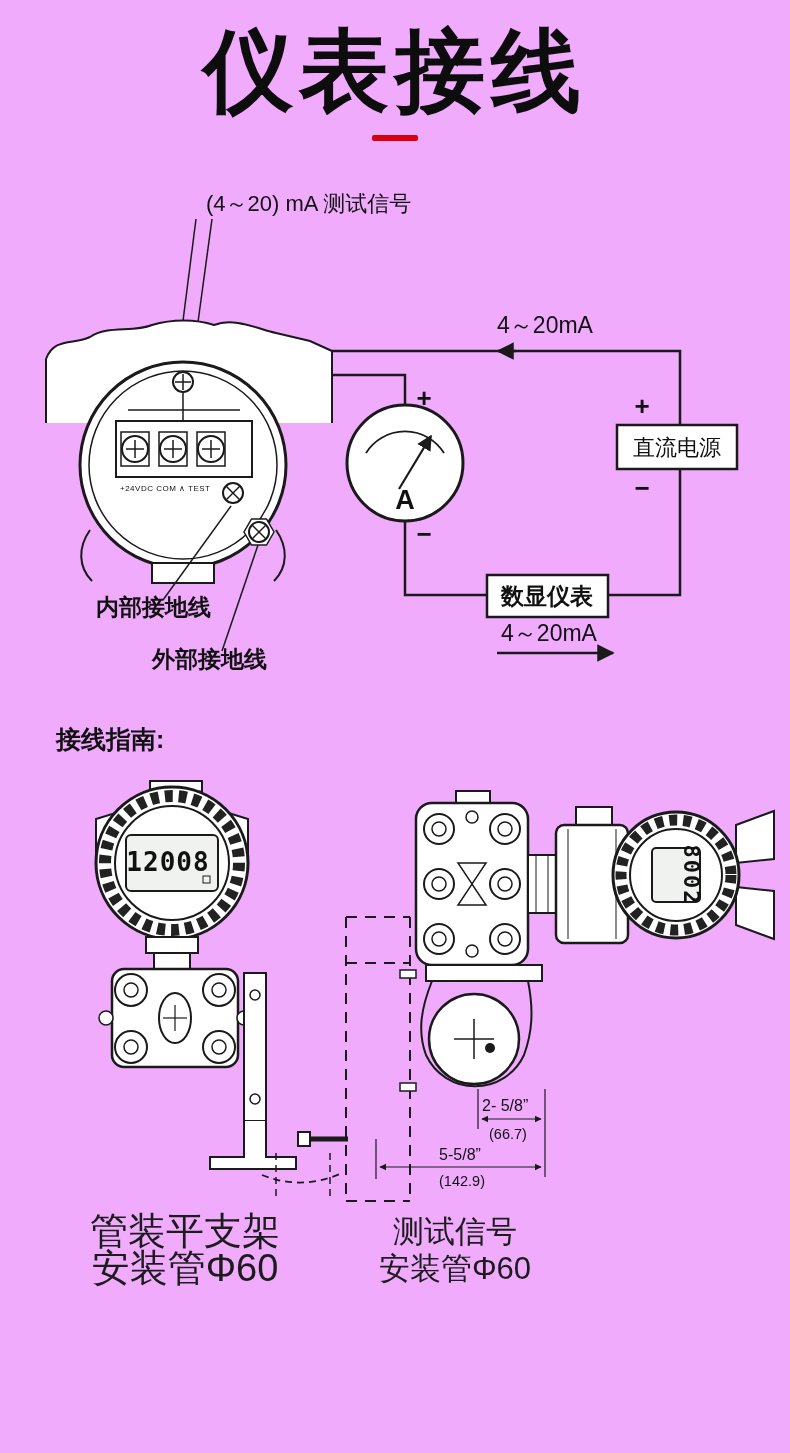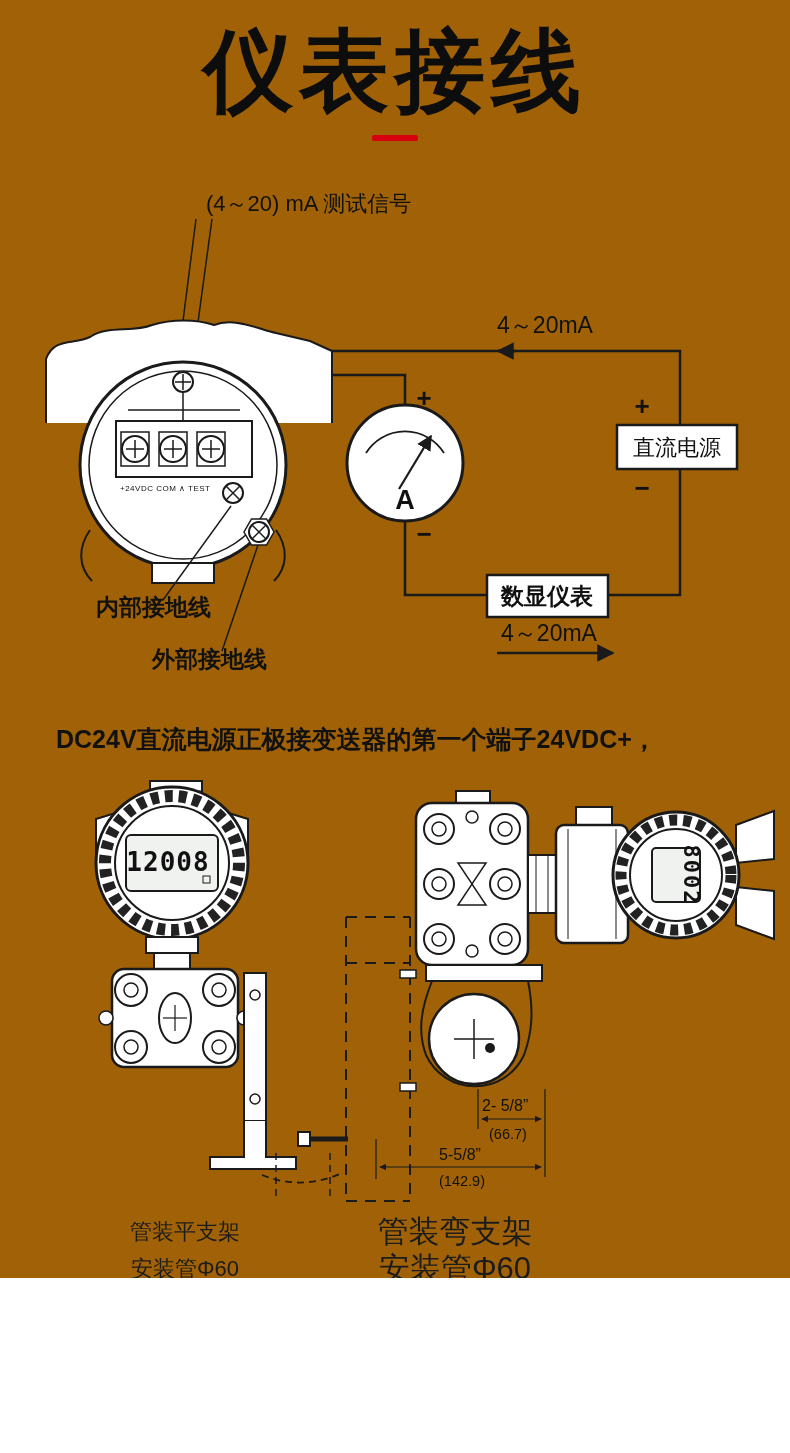--- a/index.html
+++ b/index.html
@@ -1,18 +1,18 @@
 <!DOCTYPE html>
 <html><head>
 <meta charset="utf-8">
 <style>
   * { margin:0; padding:0; box-sizing:border-box; }
   html,body { background:#ffffff; }
   .page {
-    width:790px; height:1278px; position:relative; background:#a16207;
+    width:790px; height:1453px; position:relative; background:#f0abfc;
     color:#1a1a1a; font-family:"Liberation Sans","DejaVu Sans",sans-serif;
     overflow:hidden; margin:0 auto;
   }
   .header { padding-top:24px; text-align:center; }
   .title {
     font-size:90px; font-weight:900; letter-spacing:6px;
     color:#0d0d0d; line-height:1.05;
   }
   .accent-dash {
     width:46px; height:6px; background:#d7000f;
@@ -20,21 +20,21 @@
   }
   .svg-block { display:block; margin:0 auto; }
   #wiring-svg { margin-top:34px; }
   #mounting-svg { margin-top:10px; }
   .guide {
     margin:16px 0 0 56px; font-size:25px; font-weight:700;
     line-height:36px; color:#111;
   }
   .captions { position:relative; height:84px; margin-top:-4px; }
   .caption {
-    position:absolute; text-align:center; font-size:22px;
+    position:absolute; text-align:center; font-size:38px;
     line-height:37px; color:#1c1c1c; font-weight:400;
   }
   .caption.flat { left:60px; width:250px; }
   .caption.bent { left:325px; width:260px; font-size:31px; }
   svg text { fill:#111; }
   .stroke { stroke:#1a1a1a; fill:none; }
 </style>
 </head>
 <body>
 
@@ -145,21 +145,21 @@
     <text x="549" y="466" font-size="23" text-anchor="middle" font-weight="400">4～20mA</text>
     <line x1="497" y1="478" x2="613" y2="478" class="stroke" stroke-width="2.5" marker-end="url(#arr)"></line>
 
     <line x1="163" y1="425" x2="231" y2="331" class="stroke" stroke-width="1.5"></line>
     <text x="96" y="440" font-size="23" font-weight="700">内部接地线</text>
     <line x1="222" y1="476" x2="258" y2="370" class="stroke" stroke-width="1.5"></line>
     <text x="152" y="492" font-size="23" font-weight="700">外部接地线</text>
   </svg>
 
   <section class="guide">
-    <p>DC24V直流电源正极接变送器的第一个端子24VDC+，</p>
+    <p class="heading">接线指南:</p>
   </section>
 
   <svg id="mounting-svg" class="svg-block" width="790" height="450" viewBox="0 0 790 450" role="img">
 
     <g stroke="#1a1a1a" stroke-width="2" stroke-dasharray="11 8" fill="none">
       <line x1="346" y1="150" x2="346" y2="434"></line>
       <line x1="410" y1="150" x2="410" y2="434"></line>
       <line x1="346" y1="150" x2="410" y2="150"></line>
       <line x1="346" y1="196" x2="410" y2="196"></line>
       <line x1="346" y1="434" x2="410" y2="434"></line>
@@ -287,18 +287,18 @@
       </marker>
     </defs>
   </svg>
 
   <div class="captions">
     <div class="caption flat">
       <div>管装平支架</div>
       <div>安装管Φ60</div>
     </div>
     <div class="caption bent">
-      <div>管装弯支架</div>
+      <div>测试信号</div>
       <div>安装管Φ60</div>
     </div>
   </div>
 
 </div>
 
 </body></html>

